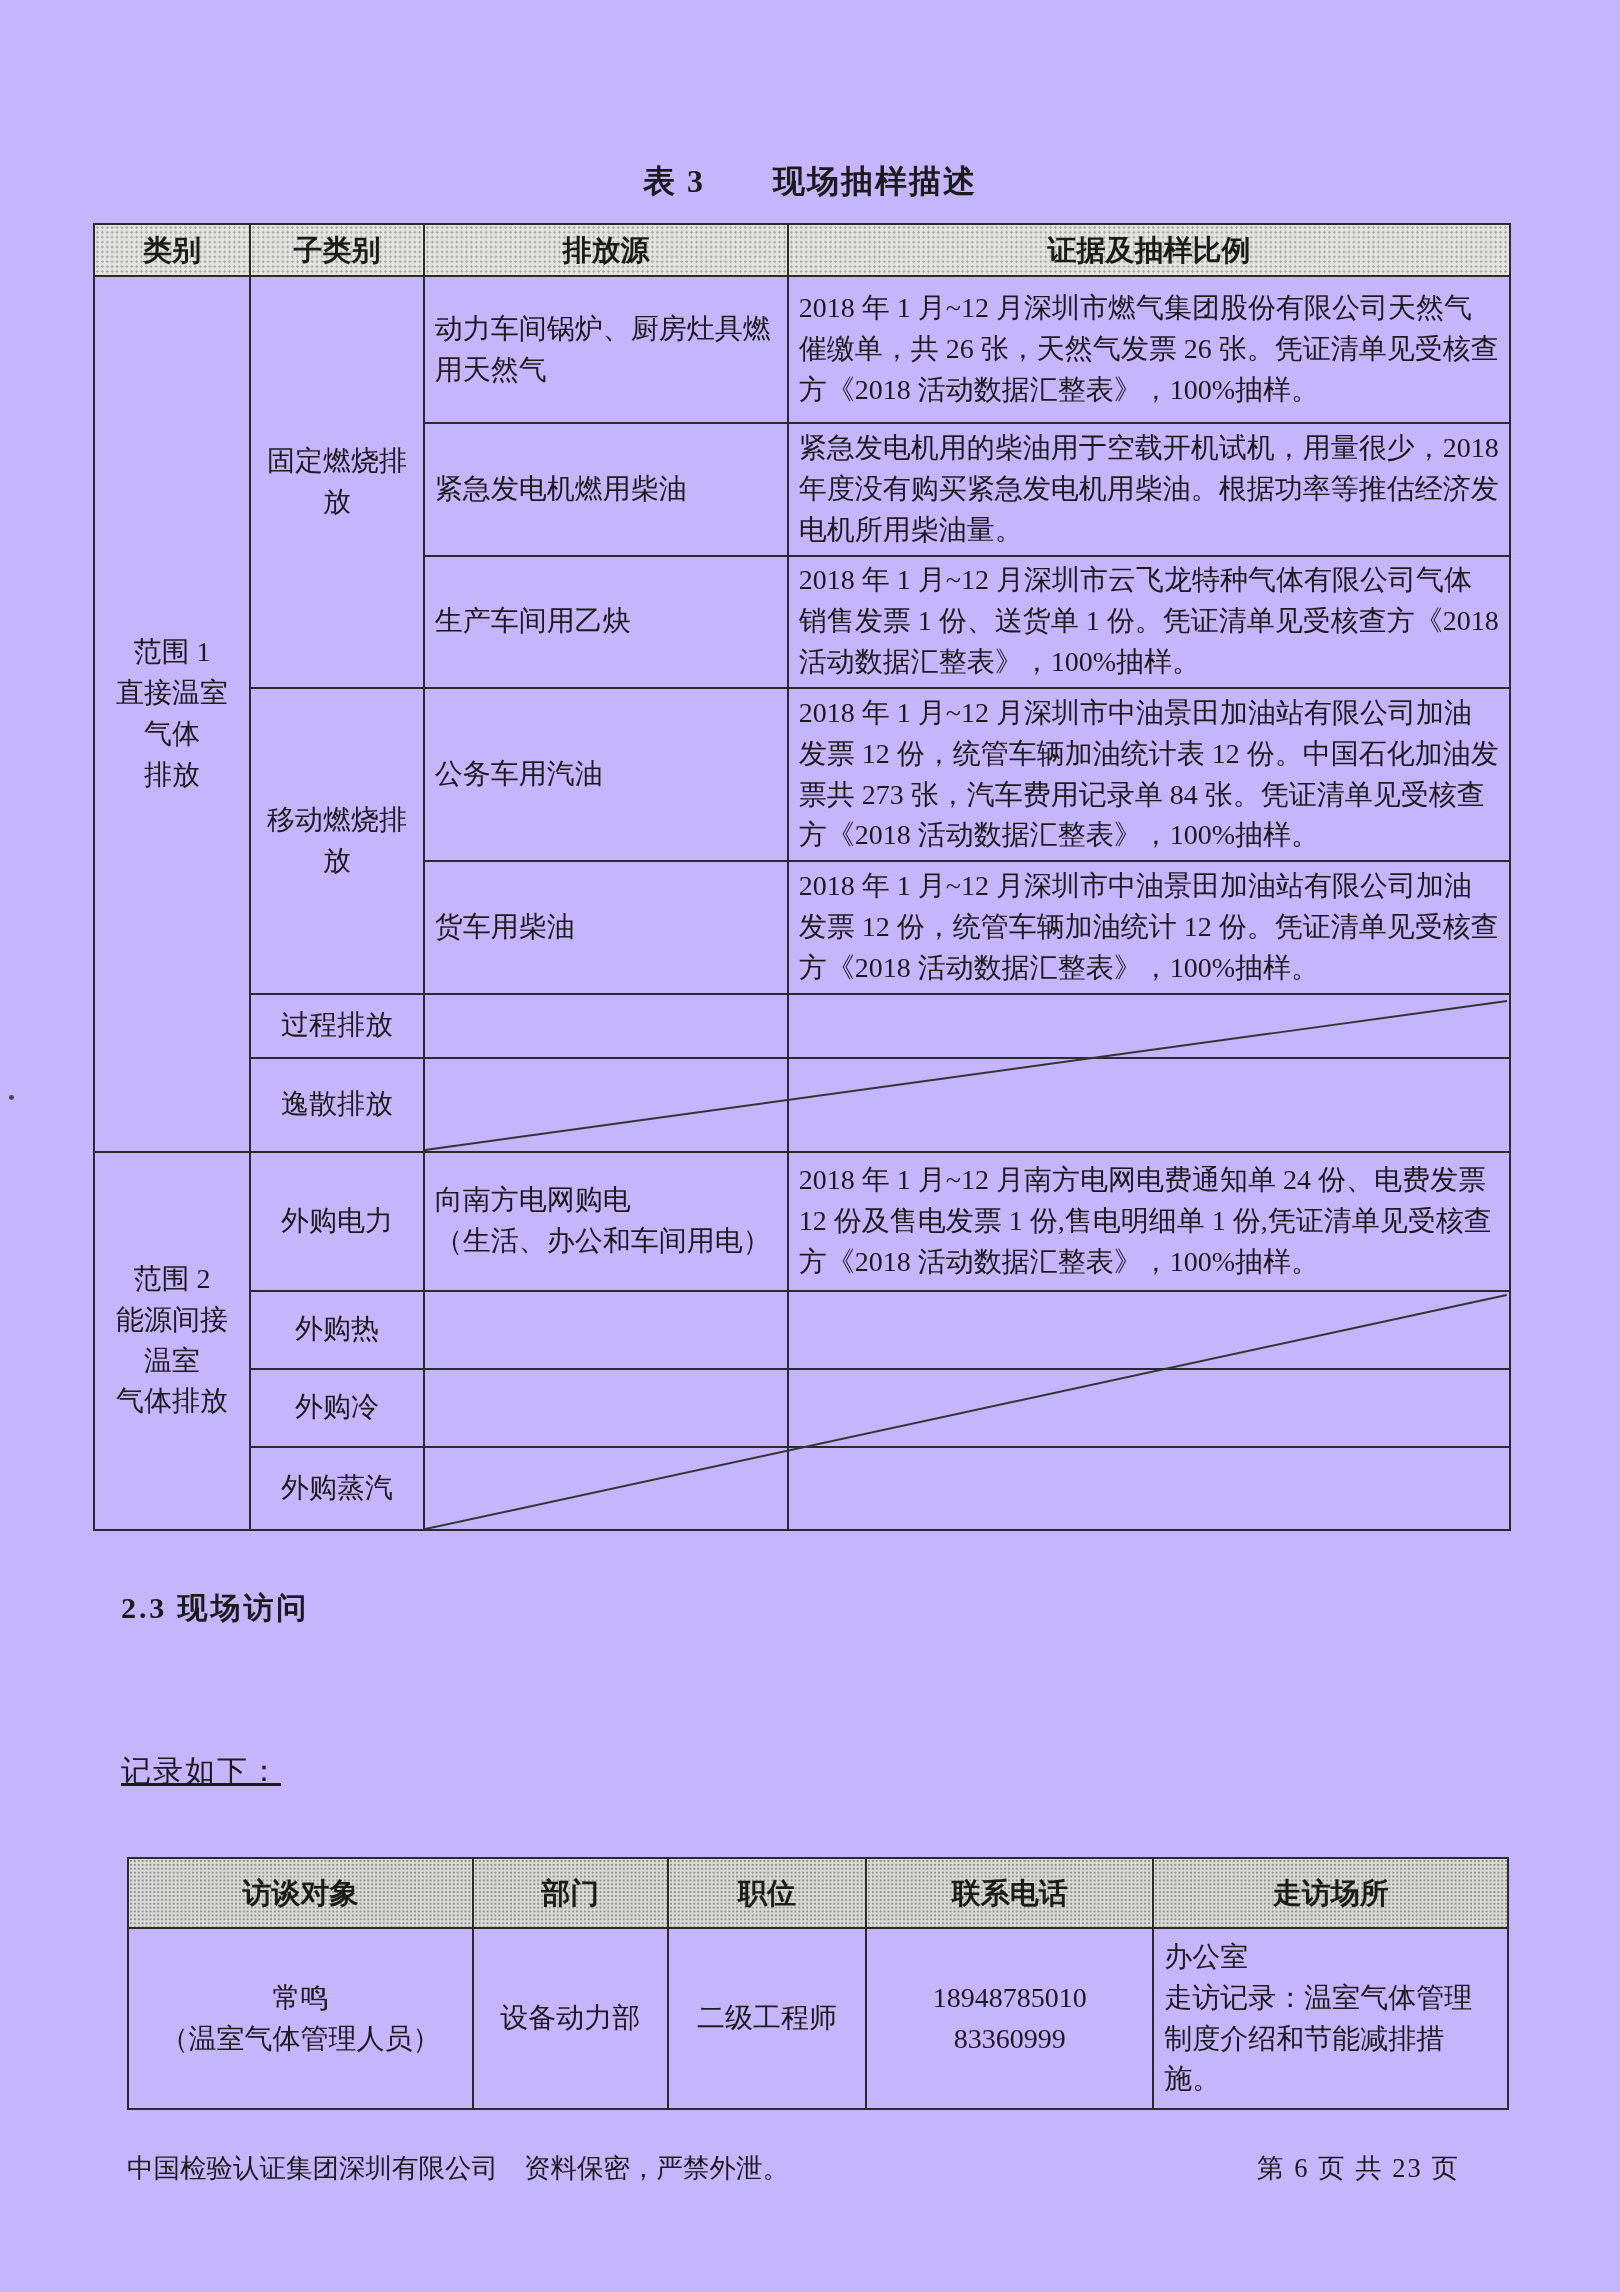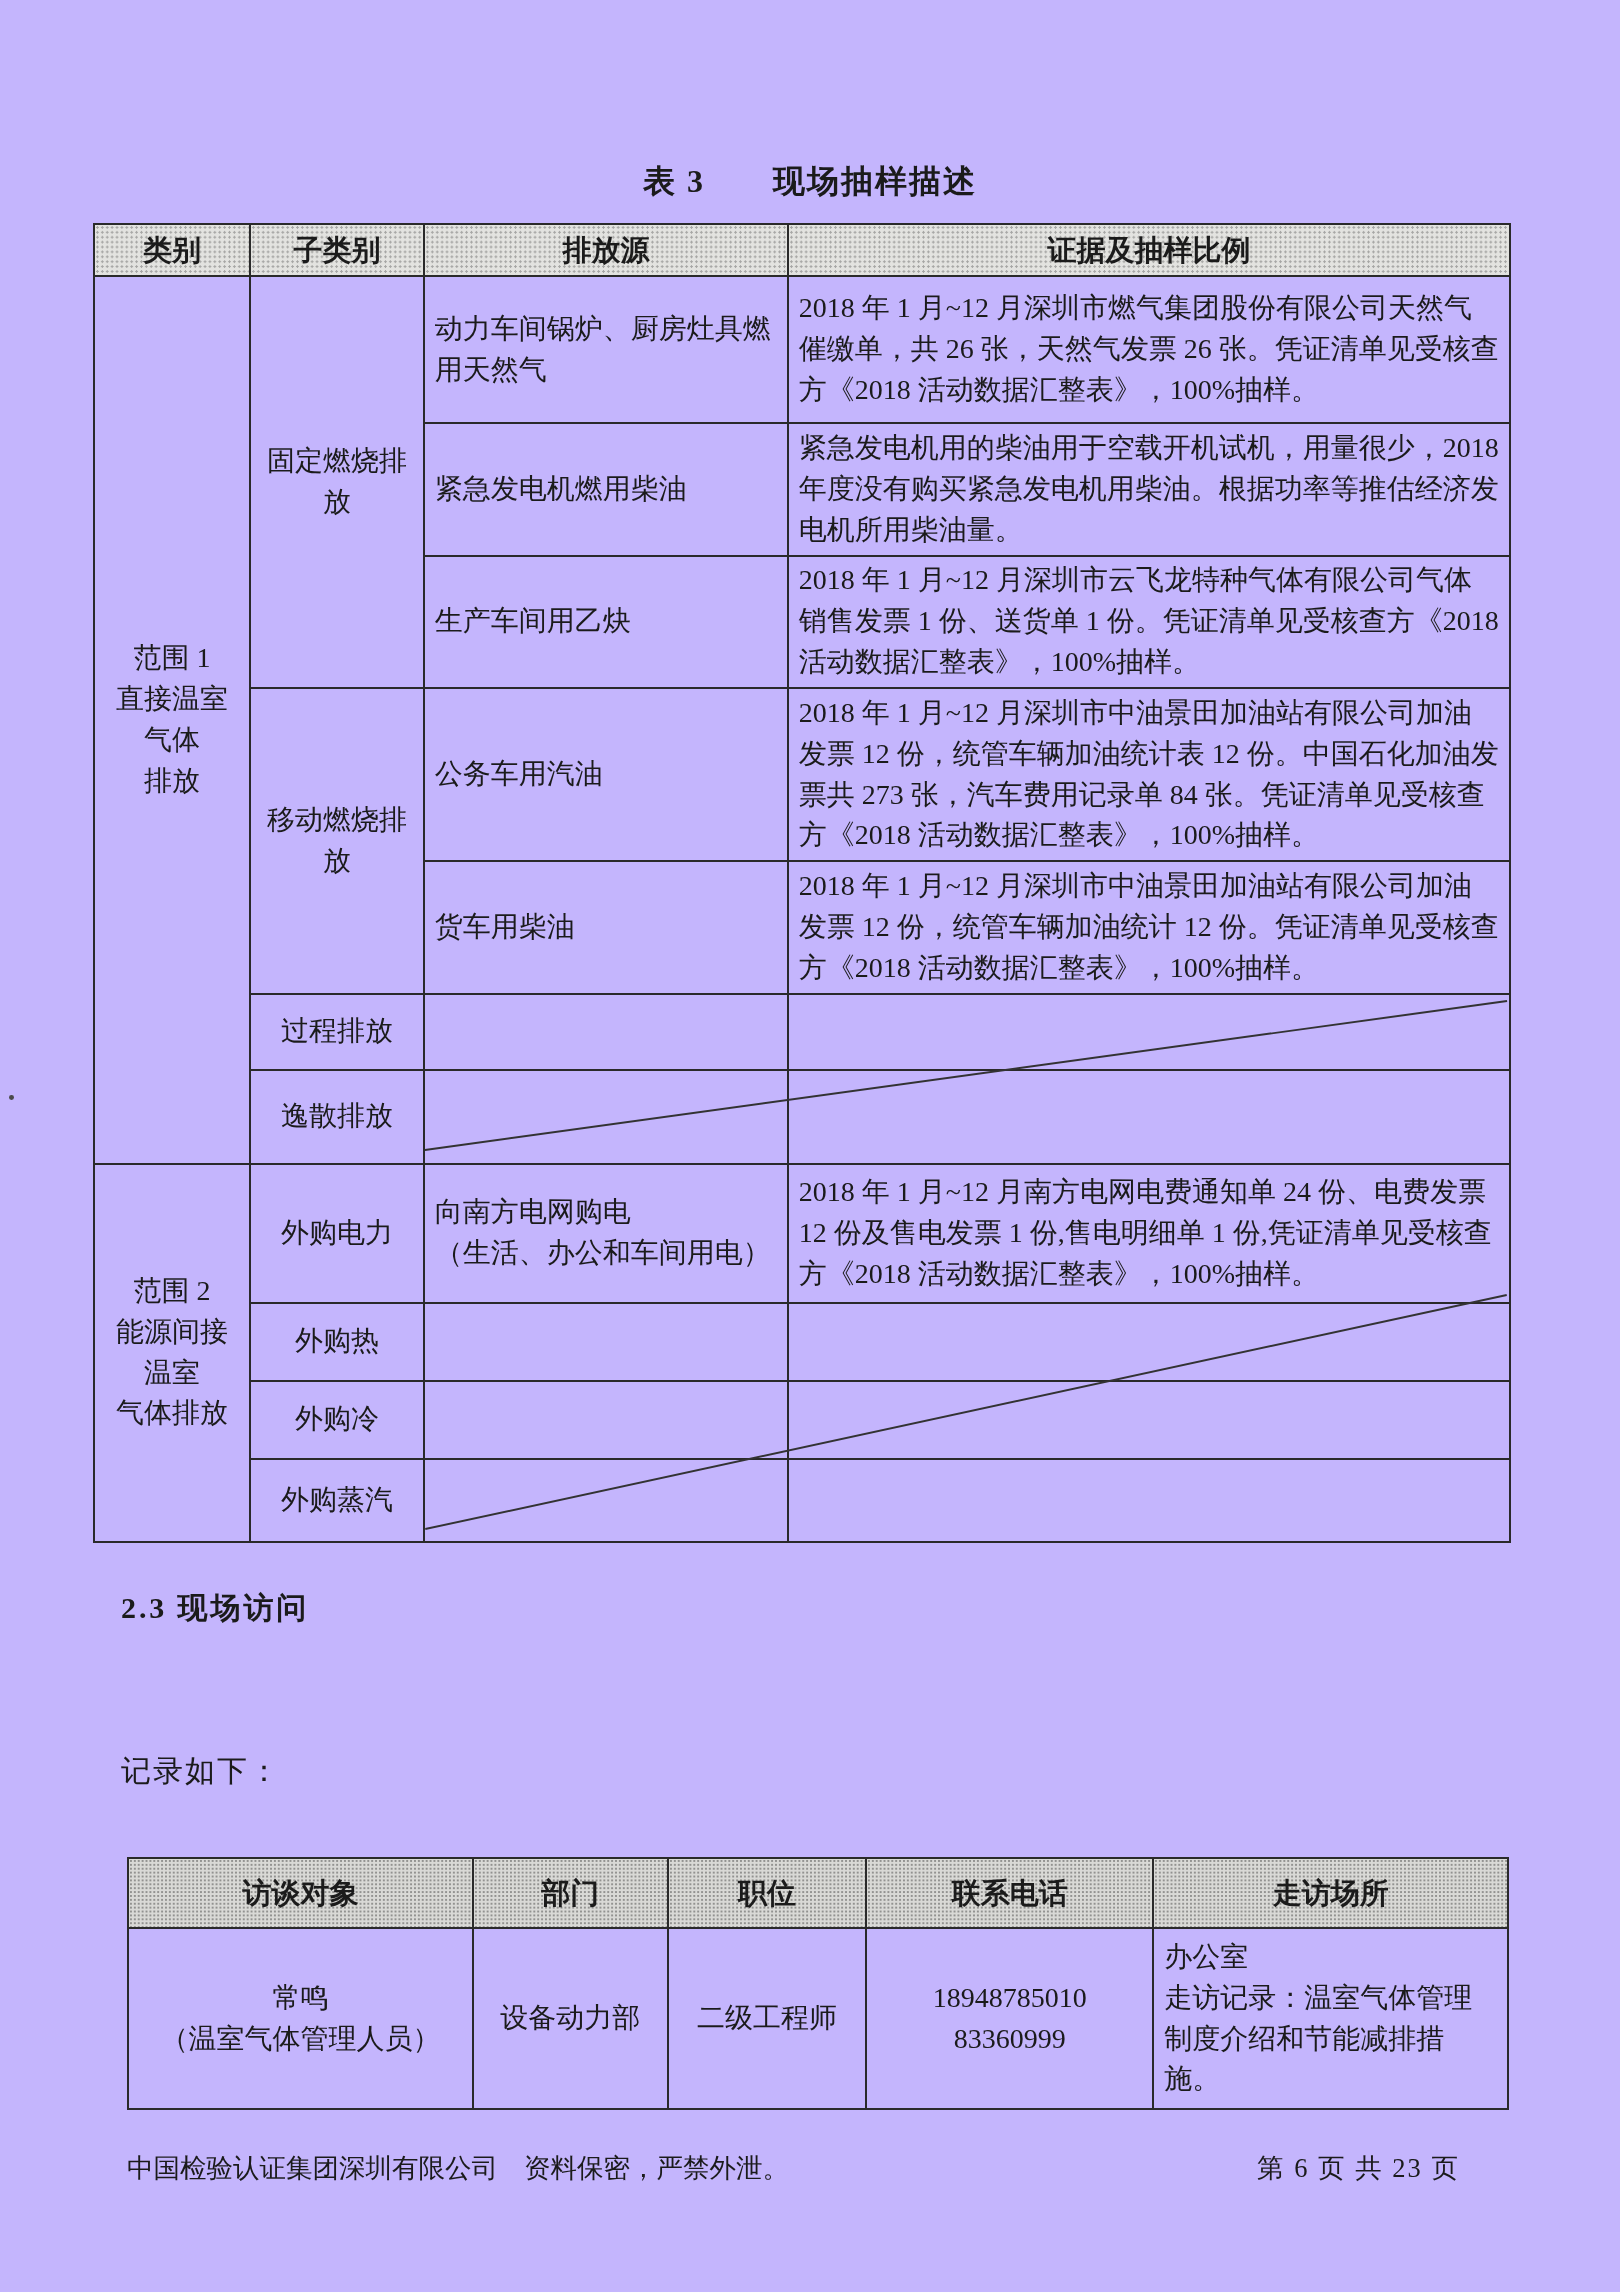--- a/index.html
+++ b/index.html
@@ -51,21 +51,21 @@
   .sec-heading{
     position:absolute;top:1588px;left:121px;
     font-size:30px;font-weight:700;letter-spacing:2.9px;text-align:center;
   }
   .para{
     position:absolute;top:1668px;left:121px;width:1384px;margin:0;
     font-size:30px;letter-spacing:1.5px;text-indent:2em;text-align:justify;
   }
   .para2{
     position:absolute;top:1751px;left:121px;margin:0;
-    font-size:30px;letter-spacing:2px;
+    font-size:30px;letter-spacing:2px;text-decoration:underline;
   }
   .t4wrap{position:absolute;top:1857px;left:127px;width:1382px;}
   .t4 td{font-size:28px;}
   td.center{text-align:center;white-space:pre-line;}
   td.visit{text-align:left;vertical-align:middle;white-space:pre-line;line-height:1.55;}
   .footer-company{position:absolute;top:2150px;left:127px;font-size:26.5px;}
   .footer-conf{position:absolute;top:2150px;left:524px;font-size:26.5px;}
   .footer-page{position:absolute;top:2150px;left:1257px;font-size:26.5px;letter-spacing:2px;}
   .artifact-dot{
     position:absolute;left:8.8px;top:1095px;width:4.9px;height:4.9px;
@@ -112,21 +112,21 @@
         </tr>
         <tr style="height:169px;">
           <td class="sub" rowspan="2">移动燃烧排放</td>
           <td class="src">公务车用汽油</td>
           <td class="evi">2018 年 1 月~12 月深圳市中油景田加油站有限公司加油发票 12 份，统管车辆加油统计表 12 份。中国石化加油发票共 273 张，汽车费用记录单 84 张。凭证清单见受核查方《2018 活动数据汇整表》，100%抽样。</td>
         </tr>
         <tr style="height:132px;">
           <td class="src">货车用柴油</td>
           <td class="evi">2018 年 1 月~12 月深圳市中油景田加油站有限公司加油发票 12 份，统管车辆加油统计 12 份。凭证清单见受核查方《2018 活动数据汇整表》，100%抽样。</td>
         </tr>
-        <tr style="height:76px;">
+        <tr style="height:64px;">
           <td class="sub">过程排放</td>
           <td class="src"></td>
           <td class="evi"></td>
         </tr>
         <tr style="height:94px;">
           <td class="sub">逸散排放</td>
           <td class="src"></td>
           <td class="evi"></td>
         </tr>
         <tr style="height:139px;">

